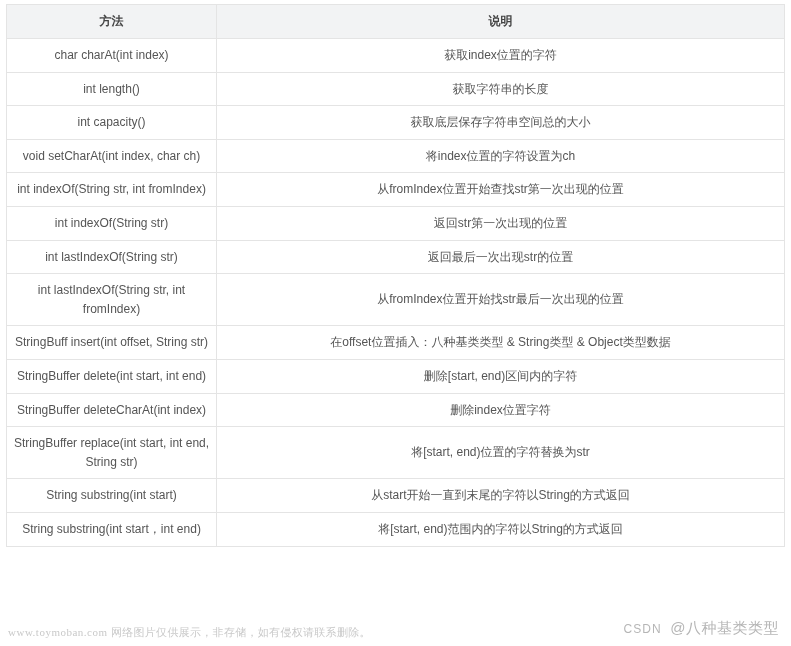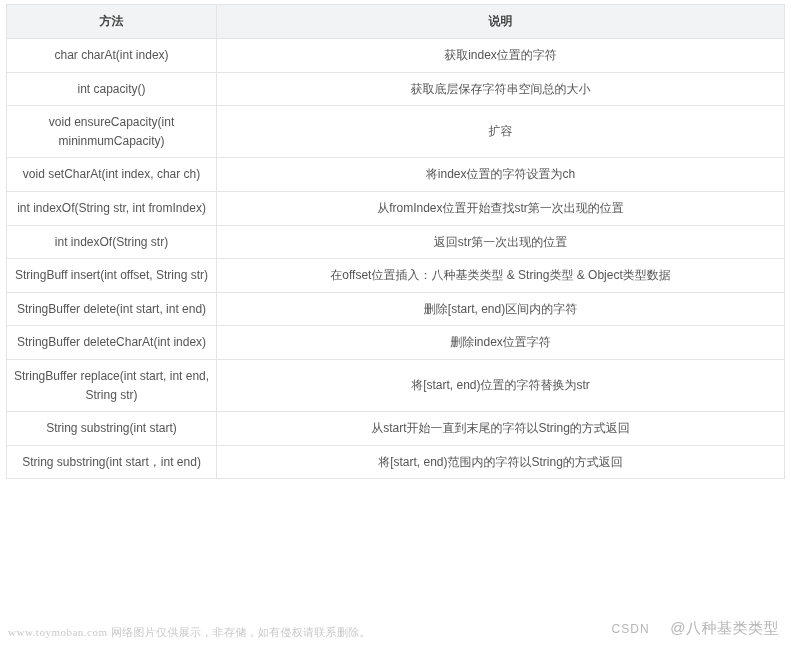--- a/index.html
+++ b/index.html
@@ -57,21 +57,21 @@
       position: absolute;
       right: 12px;
       bottom: 8px;
       font-size: 15px;
       color: rgba(120,120,120,0.55);
       letter-spacing: 0.5px;
     }
     .watermark .csdn {
       font-size: 12px;
       letter-spacing: 1px;
-      margin-right: 16px;
+      margin-right: 4px;
     }
   </style>
 </head>
 <body>
 
 <div class="table-wrap">
   <table>
     <colgroup>
       <col class="c1">
         <col class="c2">
@@ -81,38 +81,46 @@
         <th>方法</th>
         <th>说明</th>
       </tr>
     </thead>
     <tbody id="tbody">
         <tr>
           <td>char charAt(int index)</td>
           <td>获取index位置的字符</td>
         </tr>
         <tr>
+          <td>int length()</td>
+          <td>获取字符串的长度</td>
+        </tr>
+        <tr>
           <td>int capacity()</td>
           <td>获取底层保存字符串空间总的大小</td>
-        </tr>
-        <tr>
-          <td>void ensureCapacity(int mininmumCapacity)</td>
-          <td>扩容</td>
         </tr>
         <tr>
           <td>void setCharAt(int index, char ch)</td>
           <td>将index位置的字符设置为ch</td>
         </tr>
         <tr>
           <td>int indexOf(String str, int fromIndex)</td>
           <td>从fromIndex位置开始查找str第一次出现的位置</td>
         </tr>
         <tr>
           <td>int indexOf(String str)</td>
           <td>返回str第一次出现的位置</td>
+        </tr>
+        <tr>
+          <td>int lastIndexOf(String str)</td>
+          <td>返回最后一次出现str的位置</td>
+        </tr>
+        <tr>
+          <td>int lastIndexOf(String str, int fromIndex)</td>
+          <td>从fromIndex位置开始找str最后一次出现的位置</td>
         </tr>
         <tr>
           <td>StringBuff insert(int offset, String str)</td>
           <td>在offset位置插入：八种基类类型 &amp; String类型 &amp; Object类型数据</td>
         </tr>
         <tr>
           <td>StringBuffer delete(int start, int end)</td>
           <td>删除[start, end)区间内的字符</td>
         </tr>
         <tr>

